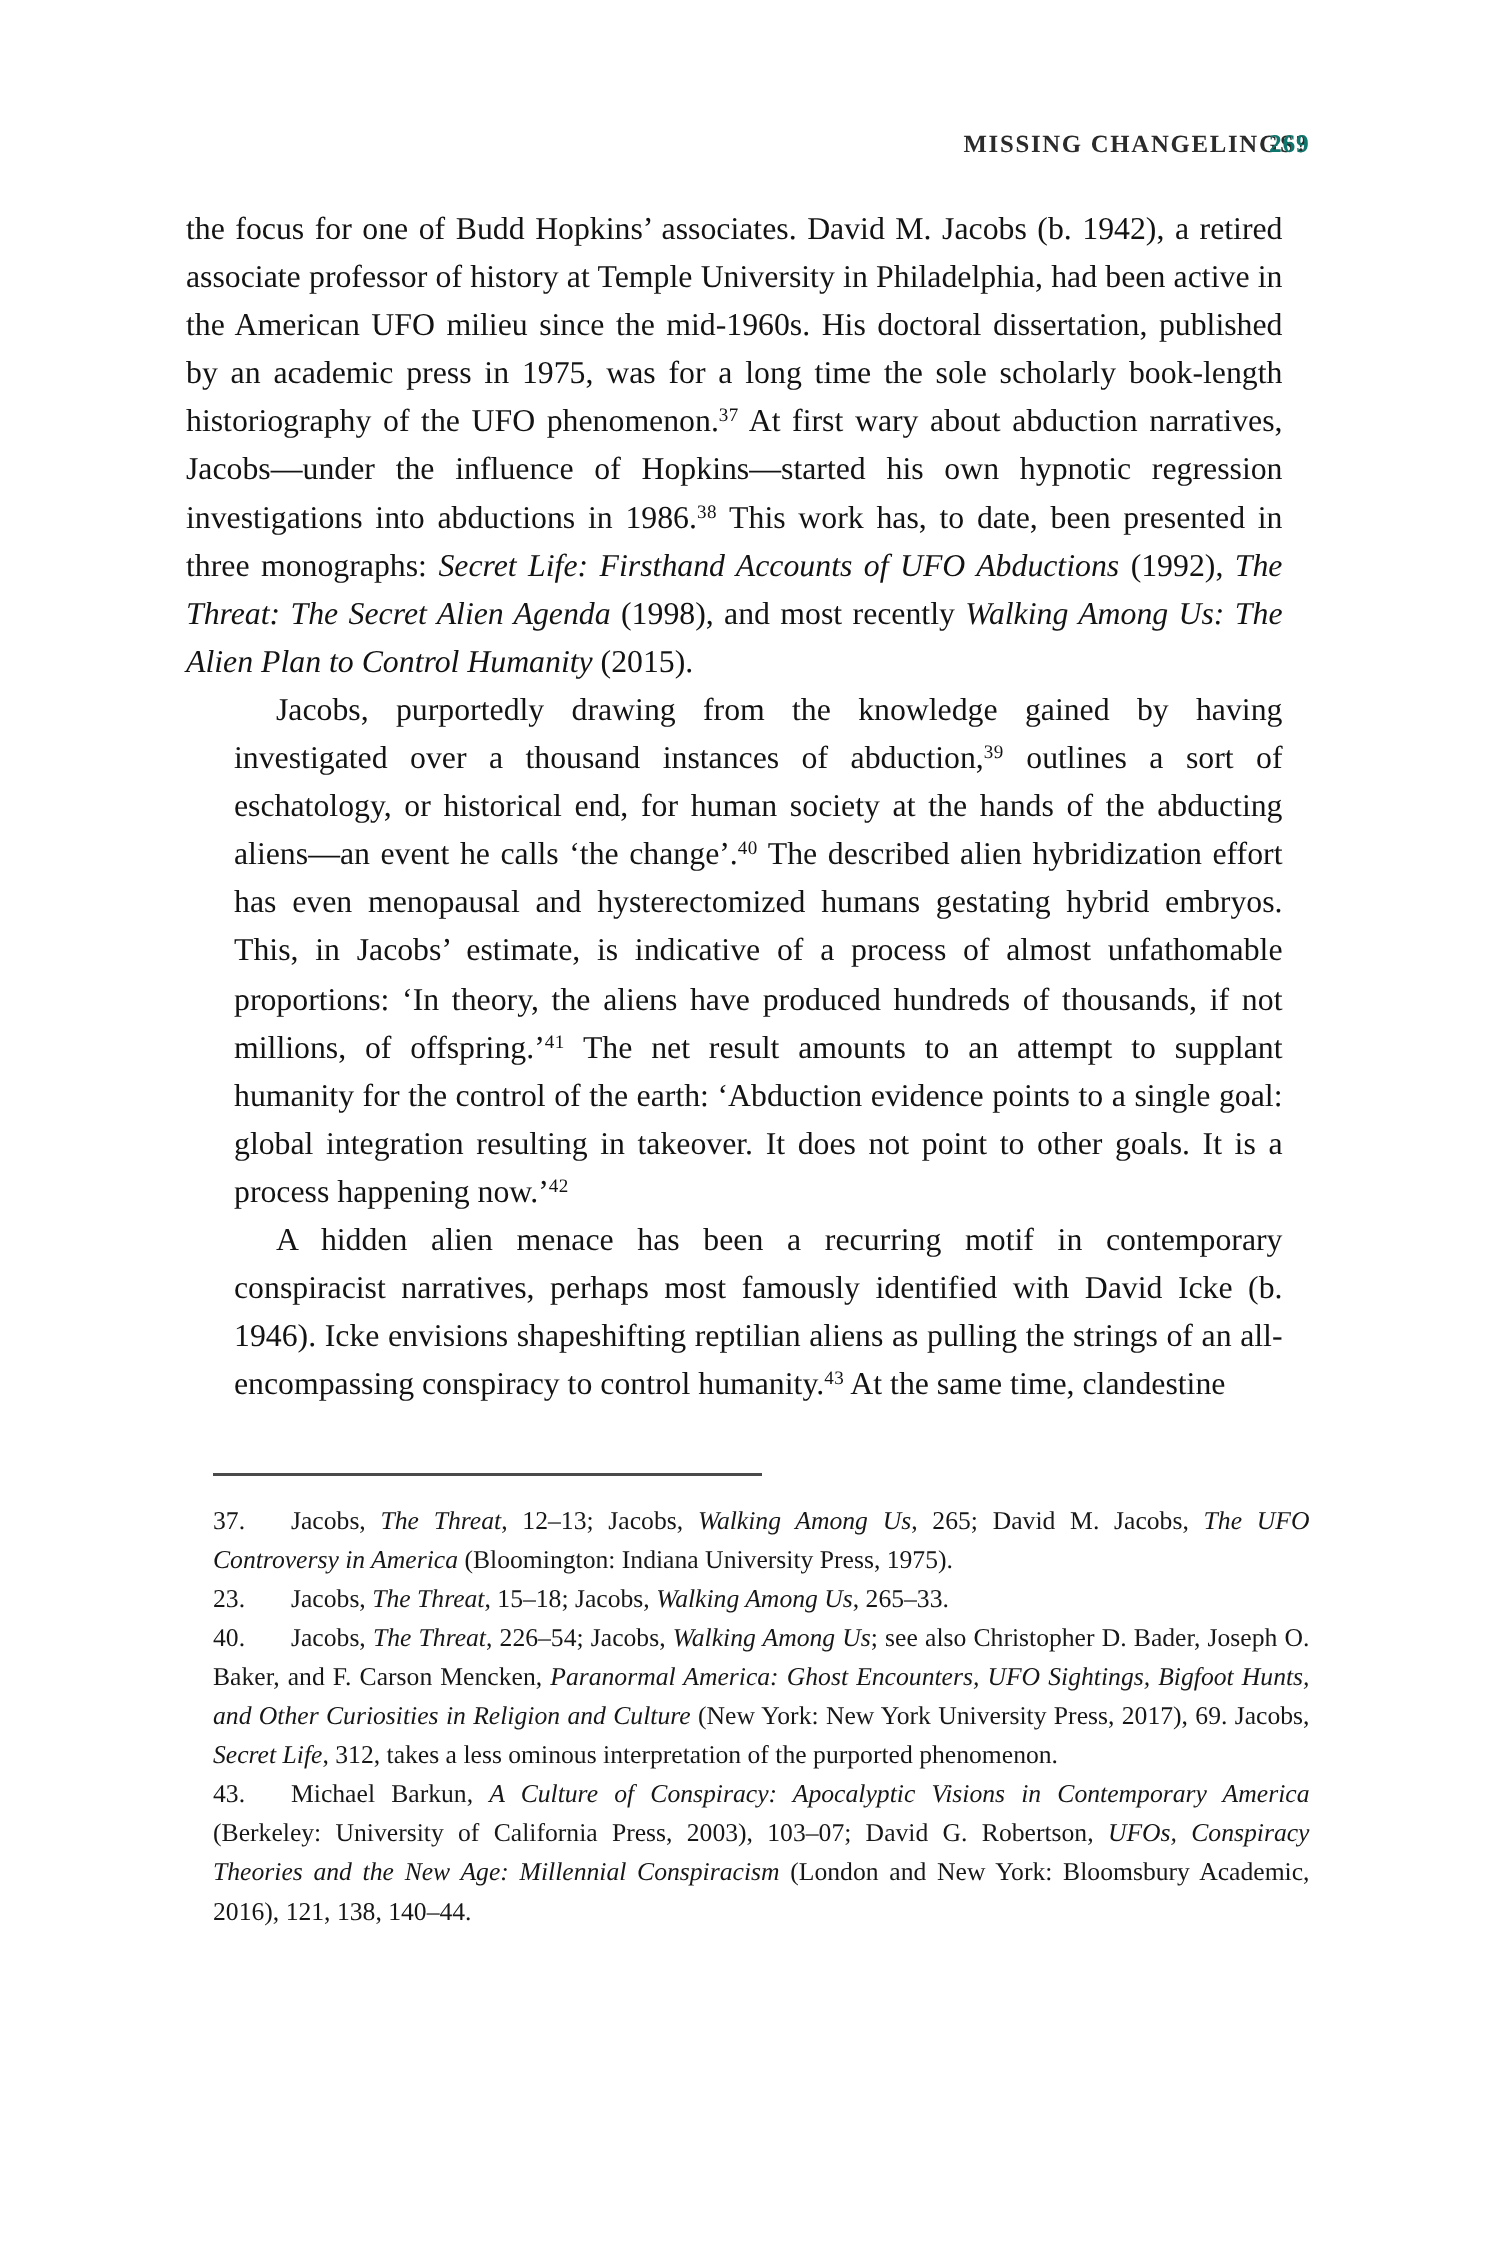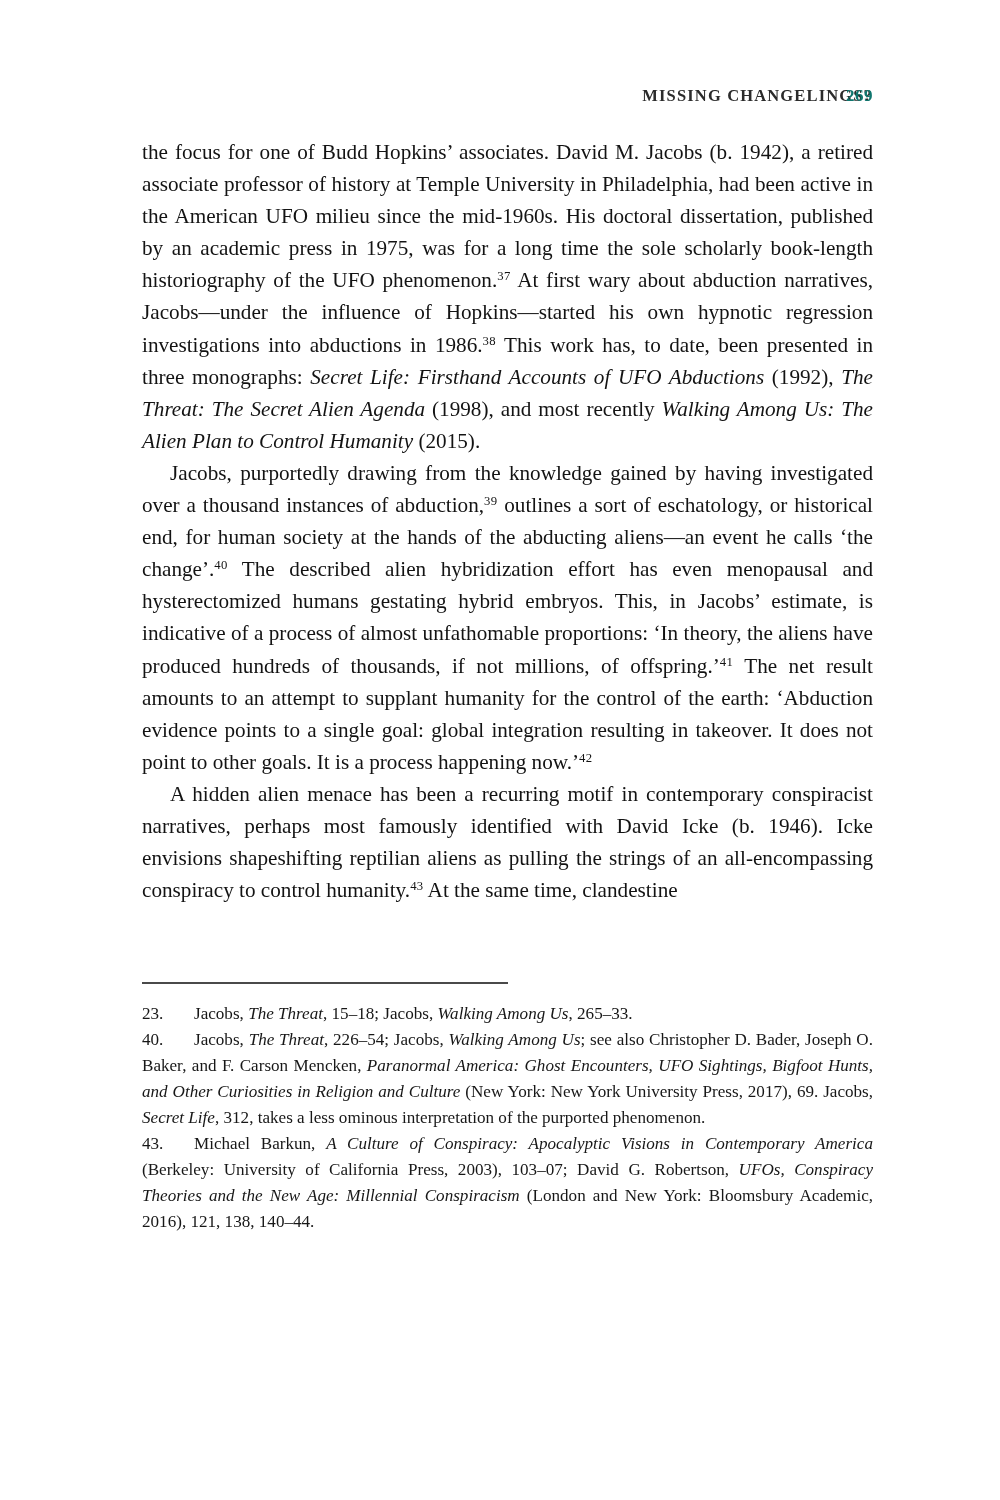--- a/index.html
+++ b/index.html
@@ -42,35 +42,36 @@
     right: 0;
     top: 0;
     font-size: 17px;
     letter-spacing: 0.5px;
     color: #0f766e;
   }
 
   
   .body-block {
     position: absolute;
-    left: 142px;
+    left: 124px;
     top: 136px;
     width: 731px;
   }
   .body-par {
     margin: 0;
     font-size: 21.2px;
     line-height: 32.1px;
     text-align: justify;
     text-justify: inter-word;
     color: #131313;
     hyphens: none;
   }
   .body-par.indented {
     text-indent: 28px;
+    margin-left: 32px;
   }
   .body-par + .body-par {
     margin-top: 0;
   }
   i, .ital { font-style: italic; }
 
   sup.fn {
     font-size: 0.60em;
     vertical-align: 0.52em;
     line-height: 0;
@@ -120,19 +121,20 @@
 
   <div class="body-block">
       <p class="body-par"><span>the focus for one of Budd Hopkins’ associates. David M. Jacobs (b. 1942), a retired associate professor of history at Temple University in Philadelphia, had been active in the American UFO milieu since the mid-1960s. His doctoral dissertation, published by an academic press in 1975, was for a long time the sole scholarly book-length historiography of the UFO phenomenon.</span><sup class="fn">37</sup><span> At first wary about abduction narratives, Jacobs—under the influence of Hopkins—started his own hypnotic regression investigations into abductions in 1986.</span><sup class="fn">38</sup><span> This work has, to date, been presented in three monographs: </span><i>Secret Life: Firsthand Accounts of UFO Abductions</i><span> (1992), </span><i>The Threat: The Secret Alien Agenda</i><span> (1998), and most recently </span><i>Walking Among Us: The Alien Plan to Control Humanity</i><span> (2015).</span></p>
       <p class="body-par indented"><span>Jacobs, purportedly drawing from the knowledge gained by having investigated over a thousand instances of abduction,</span><sup class="fn">39</sup><span> outlines a sort of eschatology, or historical end, for human society at the hands of the abducting aliens—an event he calls ‘the change’.</span><sup class="fn">40</sup><span> The described alien hybridization effort has even menopausal and hysterectomized humans gestating hybrid embryos. This, in Jacobs’ estimate, is indicative of a process of almost unfathomable proportions: ‘In theory, the aliens have produced hundreds of thousands, if not millions, of offspring.’</span><sup class="fn">41</sup><span> The net result amounts to an attempt to supplant humanity for the control of the earth: ‘Abduction evidence points to a single goal: global integration resulting in takeover. It does not point to other goals. It is a process happening now.’</span><sup class="fn">42</sup></p>
       <p class="body-par indented"><span>A hidden alien menace has been a recurring motif in contemporary conspiracist narratives, perhaps most famously identified with David Icke (b. 1946). Icke envisions shapeshifting reptilian aliens as pulling the strings of an all-encompassing conspiracy to control humanity.</span><sup class="fn">43</sup><span> At the same time, clandestine</span></p>
     </div>
 
   <div class="footnote-area">
     <div class="fn-rule"></div>
     <div class="fn-list">
+        <div class="fn-item"><span class="fn-num">37.</span><span>Jacobs, </span><i>The Threat</i><span>, 12–13; Jacobs, </span><i>Walking Among Us</i><span>, 265; David M. Jacobs, </span><i>The UFO Controversy in America</i><span> (Bloomington: Indiana University Press, 1975).</span></div>
         <div class="fn-item"><span class="fn-num">23.</span><span>Jacobs, </span><i>The Threat</i><span>, 15–18; Jacobs, </span><i>Walking Among Us</i><span>, 265–33.</span></div>
         <div class="fn-item"><span class="fn-num">40.</span><span>Jacobs, </span><i>The Threat</i><span>, 226–54; Jacobs, </span><i>Walking Among Us</i><span>; see also Christopher D. Bader, Joseph O. Baker, and F. Carson Mencken, </span><i>Paranormal America: Ghost Encounters, UFO Sightings, Bigfoot Hunts, and Other Curiosities in Religion and Culture</i><span> (New York: New York University Press, 2017), 69. Jacobs, </span><i>Secret Life</i><span>, 312, takes a less ominous interpretation of the purported phenomenon.</span></div>
         <div class="fn-item"><span class="fn-num">43.</span><span>Michael Barkun, </span><i>A Culture of Conspiracy: Apocalyptic Visions in Contemporary America</i><span> (Berkeley: University of California Press, 2003), 103–07; David G. Robertson, </span><i>UFOs, Conspiracy Theories and the New Age: Millennial Conspiracism</i><span> (London and New York: Bloomsbury Academic, 2016), 121, 138, 140–44.</span></div>
       </div>
   </div>
 
 </div>
 
 </body></html>

